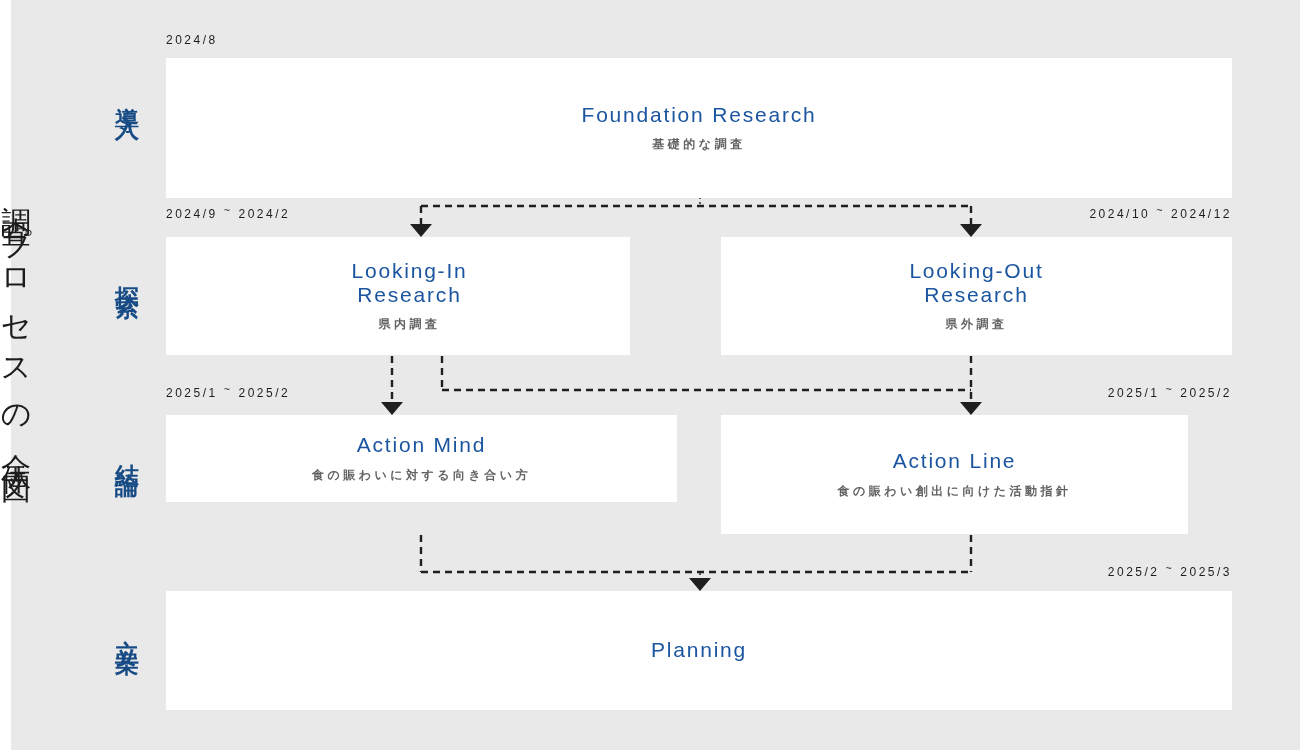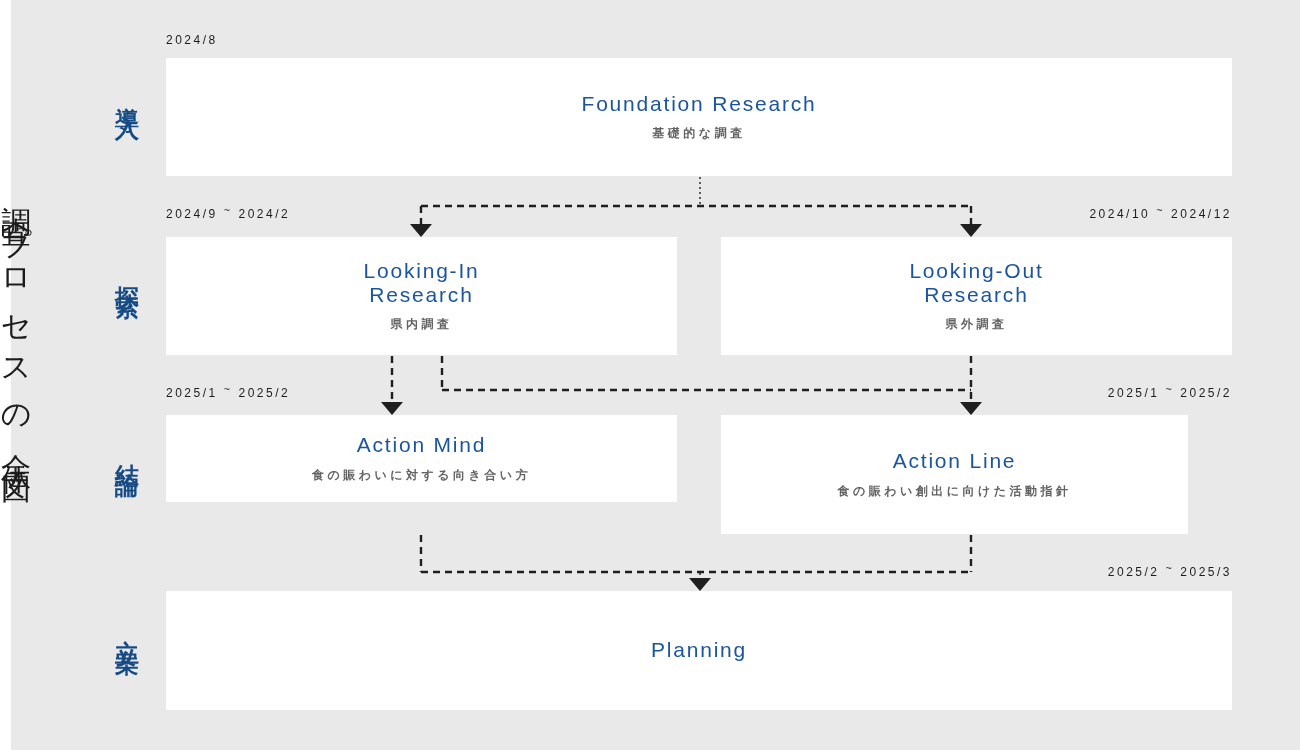--- a/index.html
+++ b/index.html
@@ -23,22 +23,22 @@
   }
   .stage-0{top:88px;}
   .stage-1{top:267px;}
   .stage-2{top:445px;}
   .stage-3{top:621px;}
   .process-box{
     position:absolute;background:#ffffff;
     display:flex;flex-direction:column;align-items:center;justify-content:center;
     gap:9px;text-align:center;
   }
-  .box-0{left:166px;top:58px;width:1066px;height:118px;}
-  .box-1{left:166px;top:237px;width:511px;height:118px;}
+  .box-0{left:166px;top:58px;width:1066px;height:140px;}
+  .box-1{left:166px;top:237px;width:441px;height:118px;padding-left:23px;}
   .box-2{left:721px;top:237px;width:511px;height:118px;}
   .box-3{left:166px;top:415px;width:511px;height:87px;}
   .box-4{left:721px;top:415px;width:467px;height:119px;}
   .box-5{left:166px;top:591px;width:1066px;height:119px;gap:44px;}
   .box-title{
     color:#1b55a0;font-size:21px;letter-spacing:1.8px;
     line-height:1.15;white-space:pre-line;font-weight:400;
   }
   .box-subtitle{
     color:#636363;font-size:12px;letter-spacing:3.5px;font-weight:600;

